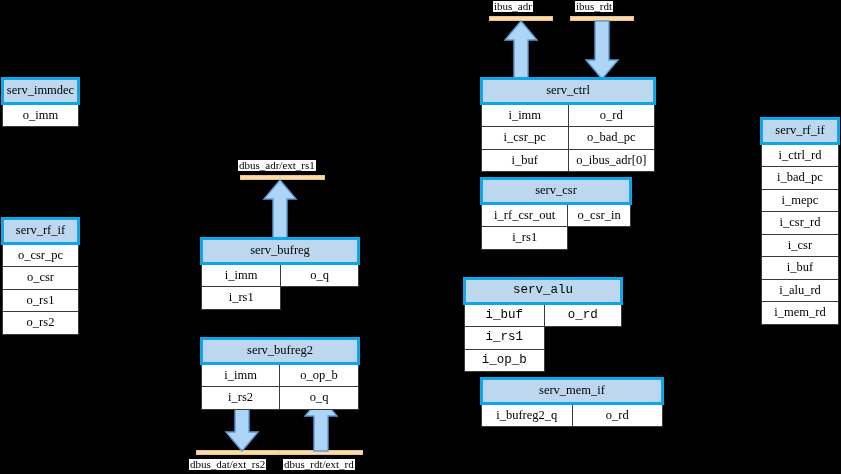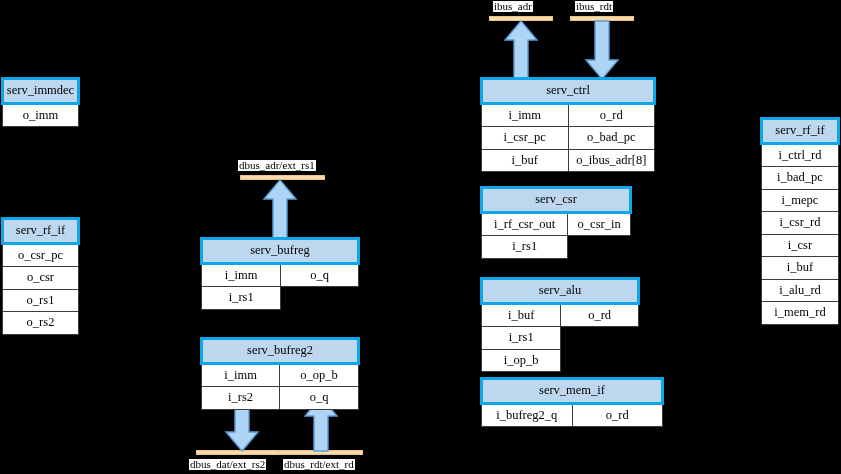--- a/index.html
+++ b/index.html
@@ -199,42 +199,42 @@
   <tr>
     <td class="cell" style="width:80px;">i_imm</td>
     <td class="cell" style="width:80px;">o_rd</td>
   </tr>
   <tr>
     <td class="cell">i_csr_pc</td>
     <td class="cell">o_bad_pc</td>
   </tr>
   <tr>
     <td class="cell">i_buf</td>
-    <td class="cell">o_ibus_adr[8]</td>
-  </tr>
-</tbody>
-  </table>
-
-<table class="module" style="left:480px; top:177px; width:152px;margin-top:9px;">
+    <td class="cell">o_ibus_adr[0]</td>
+  </tr>
+</tbody>
+  </table>
+
+<table class="module" style="left:480px; top:177px; width:152px;">
   <tbody>
       <tr>
     <td class="hdr" colspan="2">serv_csr</td>
   </tr>
   <tr>
     <td class="cell">i_rf_csr_out</td>
     <td class="cell">o_csr_in</td>
   </tr>
   <tr>
     <td class="cell">i_rs1</td>
     <td class="cell empty"></td>
   </tr>
 </tbody>
   </table>
 
-<table class="module" style="left:480px; top:277px; width:160px;">
+<table class="module" style="left:463px; top:277px; width:160px;font-family:Liberation Mono, monospace;">
   <tbody>
       <tr>
     <td class="hdr" colspan="2">serv_alu</td>
   </tr>
   <tr>
     <td class="cell" style="width:80px;">i_buf</td>
     <td class="cell" style="width:80px;">o_rd</td>
   </tr>
   <tr>
     <td class="cell">i_rs1</td>

